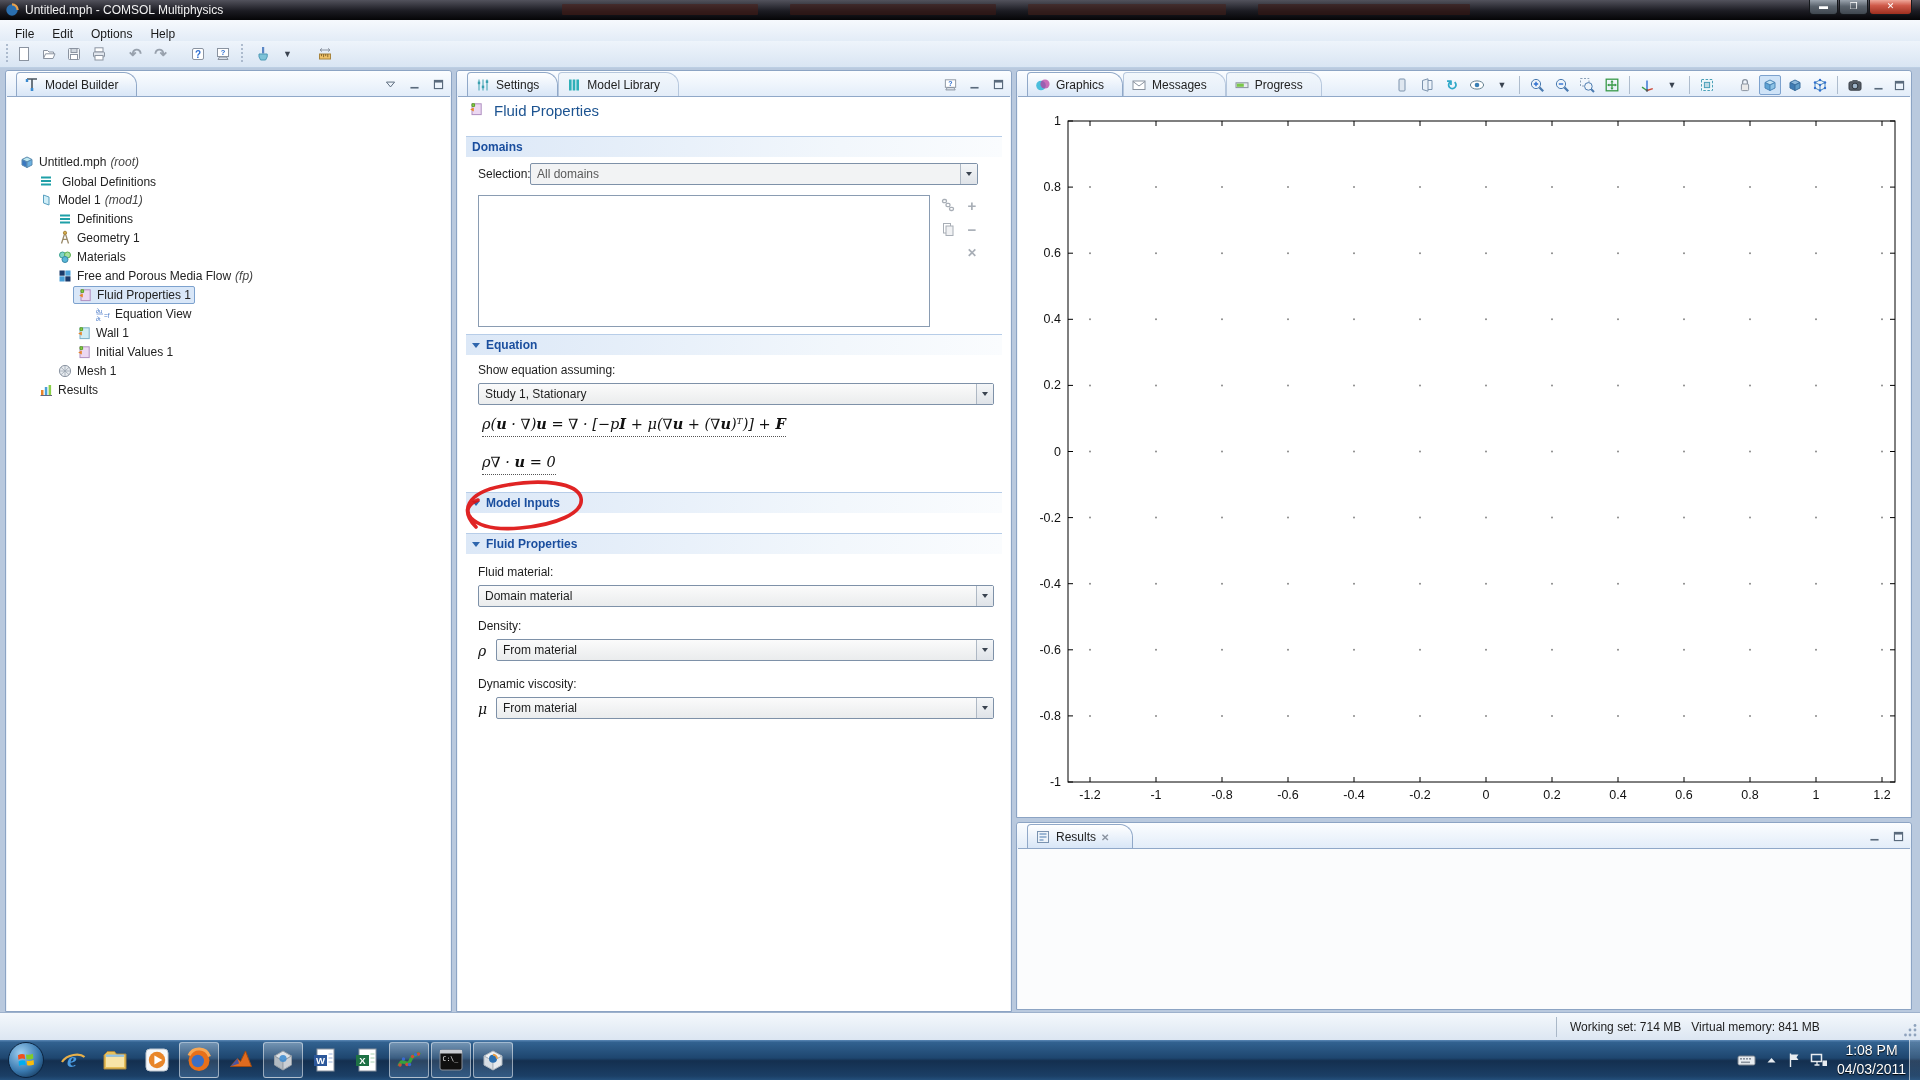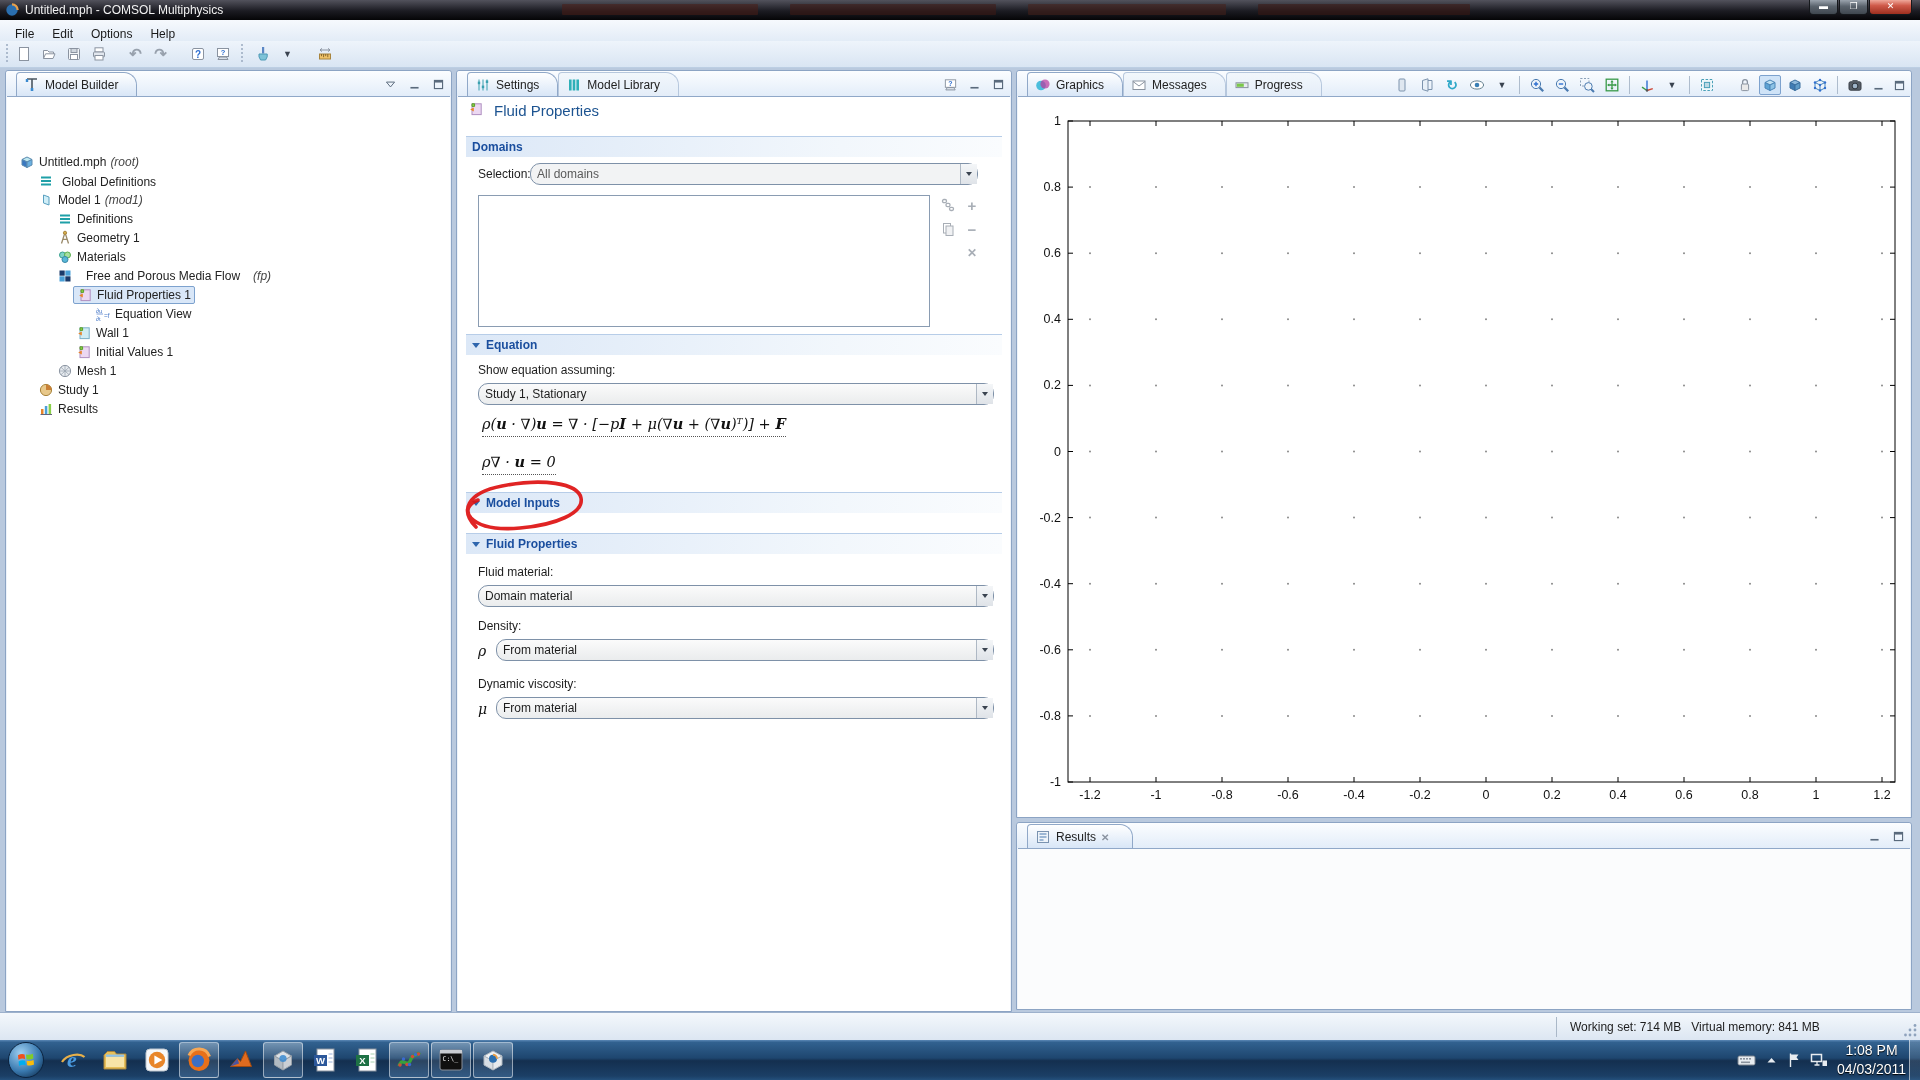--- a/index.html
+++ b/index.html
@@ -56,21 +56,21 @@
   
   .s-title { position:absolute; top:4px; left:10px; display:flex; align-items:center; gap:8px; }
   .s-title-text { font-size:15px; color:#1c5390; }
   .sec { position:absolute; left:8px; right:8px; height:21px;
     background:linear-gradient(90deg,#dce8f7,#f2f7fc 70%,#fafcfe);
     border-top:1px solid #b7cde8; display:flex; align-items:center; gap:6px; padding-left:6px; }
   .sec-text { font-weight:bold; color:#1a4e9e; }
   .sec-arrow { width:0; height:0; border-left:4px solid transparent; border-right:4px solid transparent;
     border-top:5px solid #2f66ad; }
   .slabel { position:absolute; color:#1d1d1d; }
-  .combo { position:absolute; height:22px; border:1px solid #7e91a8; border-radius:10px;
+  .combo { position:absolute; height:22px; border:1px solid #7e91a8; border-radius:2px;
     background:linear-gradient(#fbfbfb,#eaeced); display:flex; align-items:center; }
   .combo .cval { flex:1; padding-left:6px; color:#1d1d1d; white-space:nowrap; overflow:hidden; }
   .combo .carrow { width:17px; align-self:stretch; border-left:1px solid #aeb8c4;
     display:flex; align-items:center; justify-content:center;
     background:linear-gradient(#f4f6f8,#dfe3e8); }
   .combo.disabled { background:#f2f3f4; }
   .combo.disabled .cval { color:#5a5a5a; }
   .caret-s { width:0; height:0; border-left:3.5px solid transparent; border-right:3.5px solid transparent;
     border-top:4.5px solid #3a4350; }
   .listbox { position:absolute; border:1px solid #8a9cb2; background:#fff; }
@@ -309,21 +309,21 @@
             <span style="display:flex;align-items:center;gap:4px" class="">
               <span class="ticon"><svg width="16" height="16" viewBox="0 0 16 16">
                   <circle cx="5.5" cy="6" r="3" fill="#7fd4c8" stroke="#3aa090"></circle>
                   <circle cx="10.5" cy="6" r="3" fill="#a8e0a0" stroke="#5ab050"></circle>
                   <circle cx="8" cy="10.5" r="3" fill="#58b8d8" stroke="#3a88a8"></circle>
                 </svg></span>
               <span class="tlabel">Materials</span>
             </span>
           </div>
           <div class="trow" style="padding-left:50px">
-            <span style="display:flex;align-items:center;gap:13px" class="">
+            <span style="display:flex;align-items:center;gap:4px" class="">
               <span class="ticon"><svg width="16" height="16" viewBox="0 0 16 16">
                   <rect x="2.5" y="2.5" width="5.2" height="5.2" fill="#1a3a6a"></rect>
                   <rect x="8.3" y="2.5" width="5.2" height="5.2" fill="#4aa0d8"></rect>
                   <rect x="2.5" y="8.3" width="5.2" height="5.2" fill="#4aa0d8"></rect>
                   <rect x="8.3" y="8.3" width="5.2" height="5.2" fill="#1a3a6a"></rect>
                 </svg></span>
               <span class="tlabel">Free and Porous Media Flow</span>
               <span class="tsuffix"> (fp)</span>
             </span>
           </div>
@@ -368,29 +368,20 @@
               <span class="tlabel">Initial Values 1</span>
             </span>
           </div>
           <div class="trow" style="padding-left:50px">
             <span style="display:flex;align-items:center;gap:4px" class="">
               <span class="ticon"><svg width="16" height="16" viewBox="0 0 16 16">
                   <circle cx="8" cy="8" r="5.6" fill="#e8ecf0" stroke="#8a93a0"></circle>
                   <path d="M2.4 8 H13.6 M8 2.4 V13.6 M4 4.3 L12 11.7 M12 4.3 L4 11.7" stroke="#9aa4b0" stroke-width="0.8"></path>
                 </svg></span>
               <span class="tlabel">Mesh 1</span>
-            </span>
-          </div>
-          <div class="trow" style="padding-left:31px">
-            <span style="display:flex;align-items:center;gap:4px" class="">
-              <span class="ticon"><svg width="16" height="16" viewBox="0 0 16 16">
-                  <circle cx="8" cy="8" r="5.6" fill="#e8c88a" stroke="#a8843c"></circle>
-                  <path d="M8 8 V2.4 A5.6 5.6 0 0 1 13.6 8 Z" fill="#c87f35"></path>
-                </svg></span>
-              <span class="tlabel">Study 1</span>
             </span>
           </div>
           <div class="trow" style="padding-left:31px">
             <span style="display:flex;align-items:center;gap:4px" class="">
               <span class="ticon"><svg width="16" height="16" viewBox="0 0 16 16">
                   <rect x="3" y="8" width="2.5" height="5" fill="#e8842a"></rect>
                   <rect x="6.8" y="5" width="2.5" height="8" fill="#4aa0d8"></rect>
                   <rect x="10.6" y="3" width="2.5" height="10" fill="#8ad04a"></rect>
                   <path d="M2.5 13.5 H14" stroke="#667"></path>
                 </svg></span>

